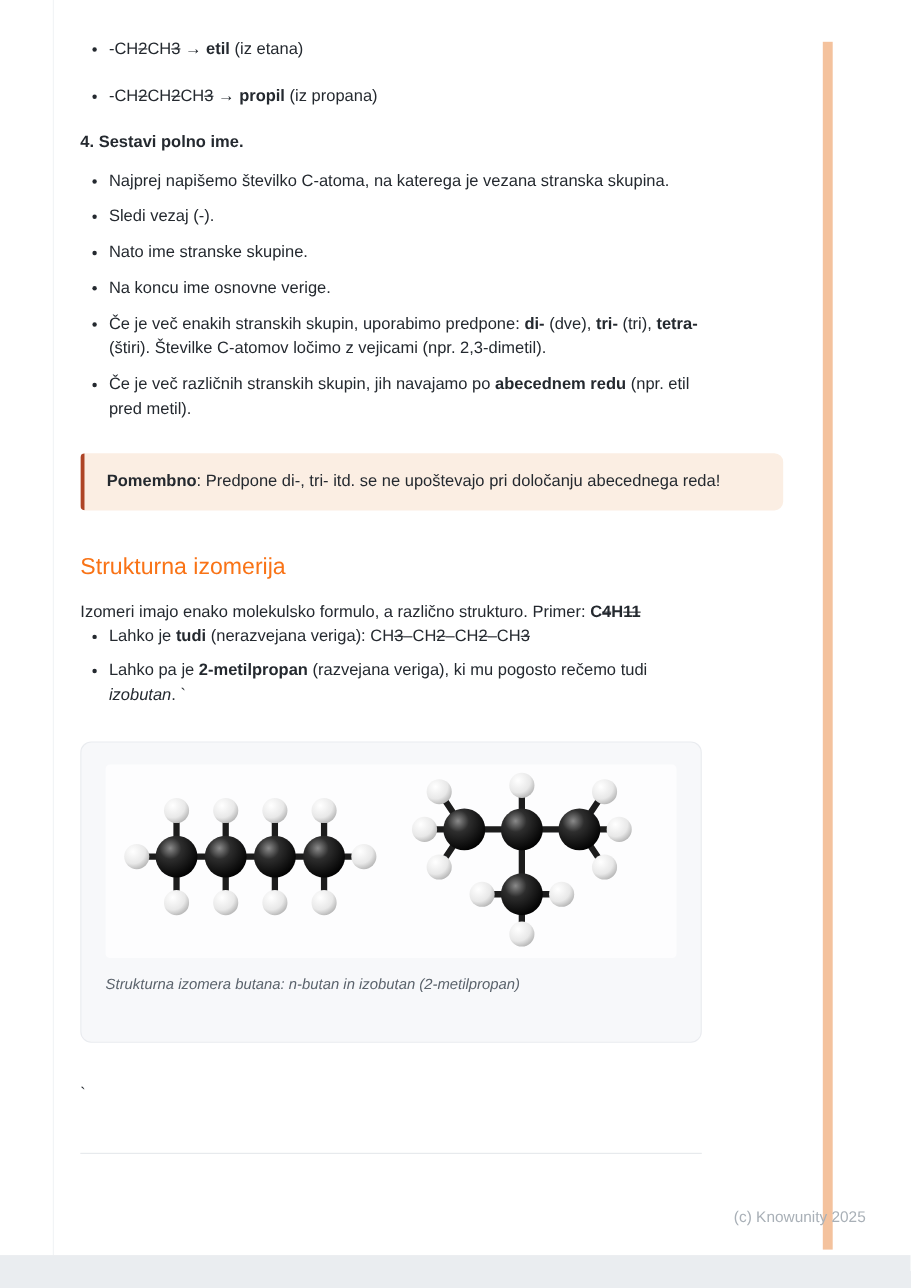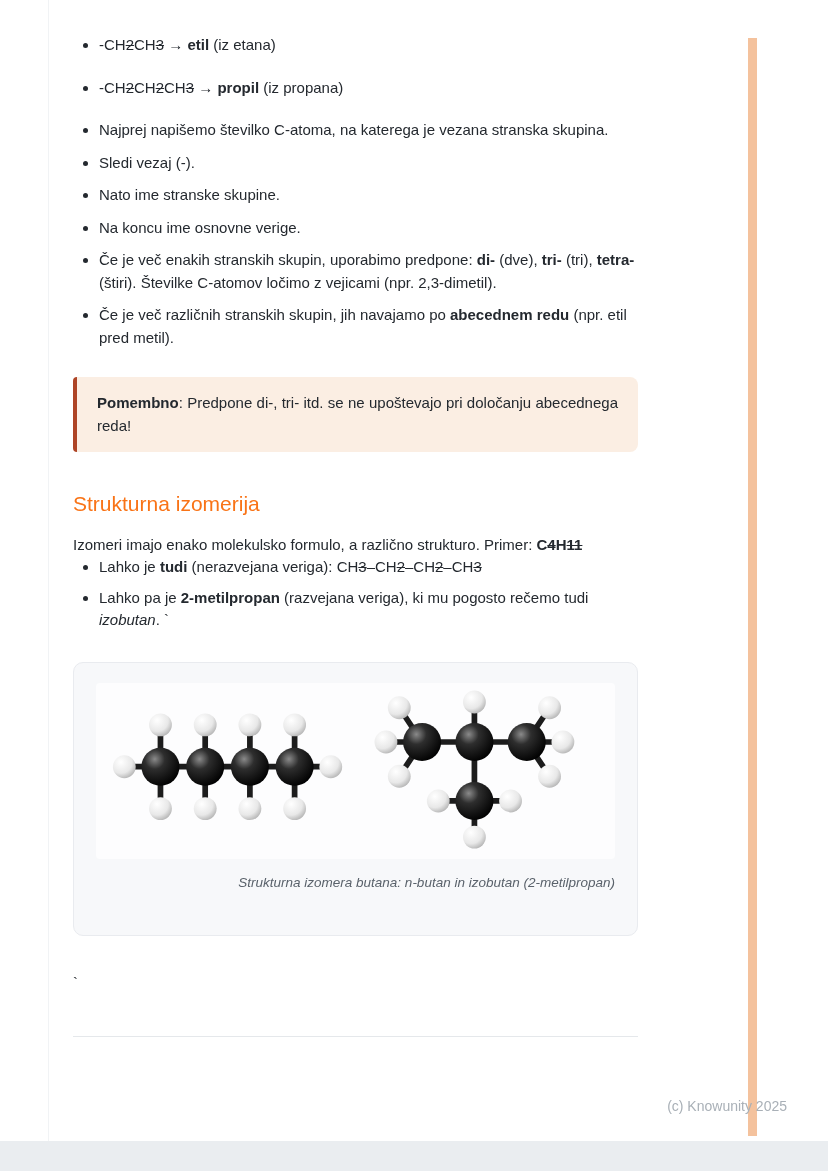--- a/index.html
+++ b/index.html
@@ -10,31 +10,31 @@
   .left-edge{position:absolute;left:48px;top:0;height:1141px;width:1px;background:#f1f3f5}
   .scroll-stripe{position:absolute;right:71px;top:38px;width:9px;height:1098px;
                  background:var(--stripe,#f4c29d);z-index:1}
   .content{position:relative;padding:34px 0 0 73px;width:640px}
   ul.bullets{margin:0;padding-left:26px;list-style:disc}
   .top-bullets li{margin-bottom:20px}
   .step-title{font-weight:700;margin:4px 0 12px}
   .sub-bullets li{margin-bottom:10px}
   .callout{margin-top:28px;background:var(--callout_bg,#fbeee3);
            border-left:4px solid var(--callout_border,#ae4426);
-           border-radius:4px 8px 8px 4px;padding:15px 20px;text-align:justify;width:565px}
+           border-radius:4px 8px 8px 4px;padding:15px 20px;text-align:justify;width:639px}
   .callout p{margin:0}
   .section-heading{color:var(--accent_orange,#f97316);font-size:21px;margin:36px 0 0;font-weight:400}
   .para{margin:14px 0 0}
   .mid-bullets{margin-top:14px}
   .mid-bullets li{margin-bottom:8px}
   .figure-card{margin:30px 0 0;background:#f7f8fa;border:1px solid #e9ebef;border-radius:10px;
                padding:20px 22px 42px;width:565px}
   .figure-image{background:#fdfdfe;border-radius:4px;height:176px;
                 display:flex;align-items:center;justify-content:center}
-  .figure-card figcaption{margin-top:14px;text-align:right;font-style:italic;
+  .figure-card figcaption{margin-top:14px;text-align:left;font-style:italic;
                           font-size:13.5px;color:var(--muted,#5a626b)}
   .stray-tick{margin-top:36px}
   .footer-rule{border:none;border-top:1px solid #e5e8eb;margin:42px 0 0;width:565px}
   .footer-credit{position:absolute;right:41px;top:1096px;font-size:14px;
                  color:var(--footer,#a9b0b7);z-index:2}
   .bottom-band{position:absolute;left:0;right:0;bottom:0;height:30px;background:#eaedf0}
   .seg-b{font-weight:700}
   .seg-s{text-decoration:line-through}
   .seg-bs{font-weight:700;text-decoration:line-through}
   .seg-i{font-style:italic}
@@ -46,20 +46,21 @@
   <div class="left-edge"></div>
   <div class="scroll-stripe"></div>
 
   <main class="content">
 
     <ul class="bullets top-bullets">
       <li><span><span>-CH</span><span class="seg-s">2</span><span>CH</span><span class="seg-s">3</span><span> → </span><span class="seg-b">etil</span><span> (iz etana)</span></span></li>
       <li><span><span>-CH</span><span class="seg-s">2</span><span>CH</span><span class="seg-s">2</span><span>CH</span><span class="seg-s">3</span><span> → </span><span class="seg-b">propil</span><span> (iz propana)</span></span></li>
     </ul>
 
+    <div class="step-title">4. Sestavi polno ime.</div>
 
     <ul class="bullets sub-bullets">
       <li><span><span>Najprej napišemo številko C-atoma, na katerega je vezana stranska skupina.</span></span></li>
       <li><span><span>Sledi vezaj (-).</span></span></li>
       <li><span><span>Nato ime stranske skupine.</span></span></li>
       <li><span><span>Na koncu ime osnovne verige.</span></span></li>
       <li><span><span>Če je več enakih stranskih skupin, uporabimo predpone: </span><span class="seg-b">di-</span><span> (dve), </span><span class="seg-b">tri-</span><span> (tri), </span><span class="seg-b">tetra-</span><span> (štiri). Številke C-atomov ločimo z vejicami (npr. 2,3-dimetil).</span></span></li>
       <li><span><span>Če je več različnih stranskih skupin, jih navajamo po </span><span class="seg-b">abecednem redu</span><span> (npr. etil pred metil).</span></span></li>
     </ul>
 

